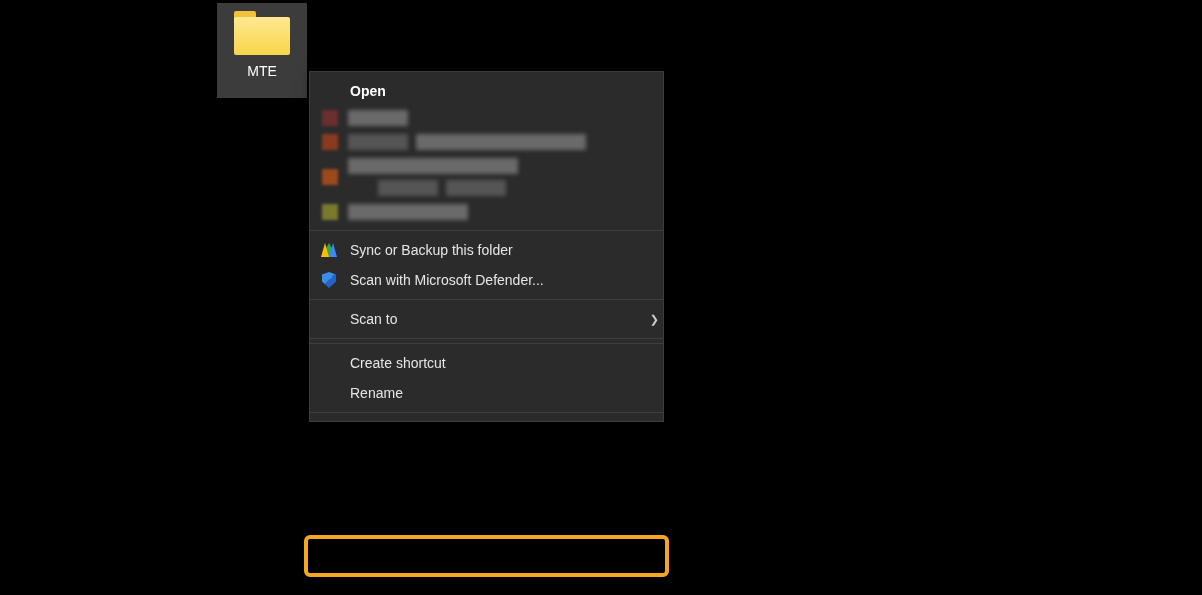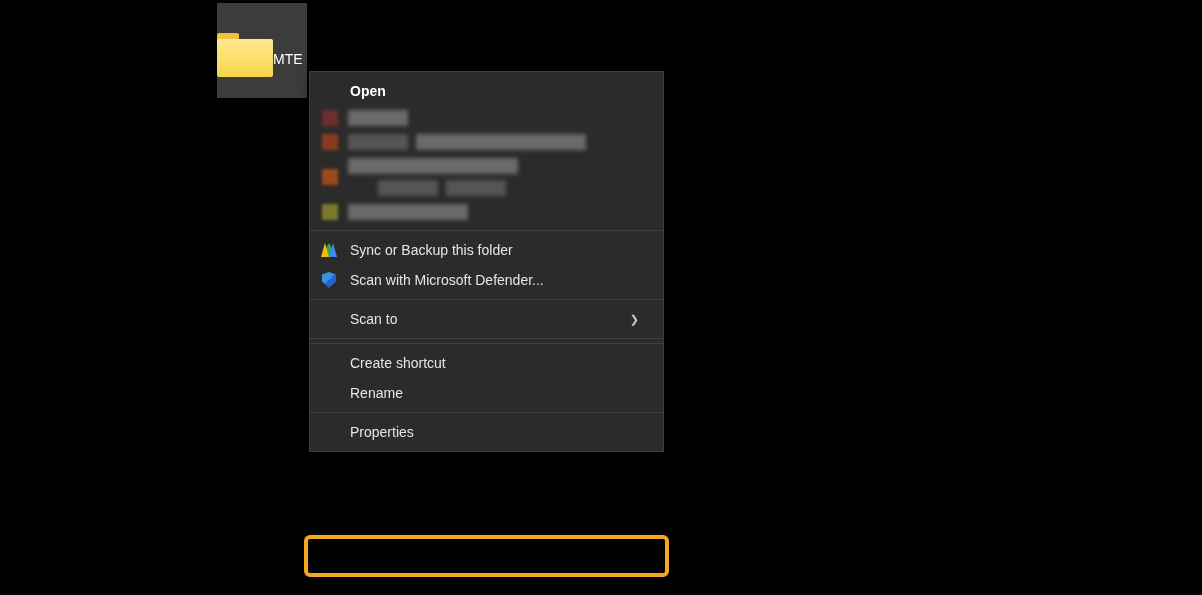--- a/index.html
+++ b/index.html
@@ -20,20 +20,21 @@
   }
   
   .folder-item {
     position: absolute;
     left: 217px;
     top: 3px;
     width: 90px;
     height: 95px;
     background: #3c3c3c;
     display: flex;
+    flex-direction: column;
     align-items: center;
     justify-content: flex-start;
     padding-top: 8px;
     box-sizing: border-box;
   }
   .folder-glyph {
     width: 56px;
     height: 44px;
     position: relative;
   }
@@ -70,21 +71,21 @@
     background: #2b2b2b;
     border: 1px solid #3d3d3d;
     box-shadow: 4px 4px 14px rgba(0,0,0,0.6);
     padding: 4px 0;
     box-sizing: border-box;
   }
   .menu-item {
     display: flex;
     align-items: center;
     height: 30px;
-    padding: 0 24px 0 40px;
+    padding: 0 4px 0 40px;
     position: relative;
     color: #e6e6e6;
     cursor: default;
   }
   .menu-item.bold { font-weight: 600; color: #fff; }
   .menu-item .icon-slot {
     position: absolute;
     left: 10px;
     top: 50%;
     transform: translateY(-50%);
@@ -253,21 +254,18 @@
 
     <div class="menu-item">
       <span>Create shortcut</span>
     </div>
     <div class="menu-item">
       <span>Rename</span>
     </div>
 
     <div class="menu-sep"></div>
 
-    <div class="menu-item" id="properties-item">
-      <span>Properties</span>
-    </div>
 
   </div>
 
   <div class="highlight" id="hl" style="left: 304px; top: 535px; width: 365px; height: 42px;"></div>
 
 </div>
 
 </body></html>

